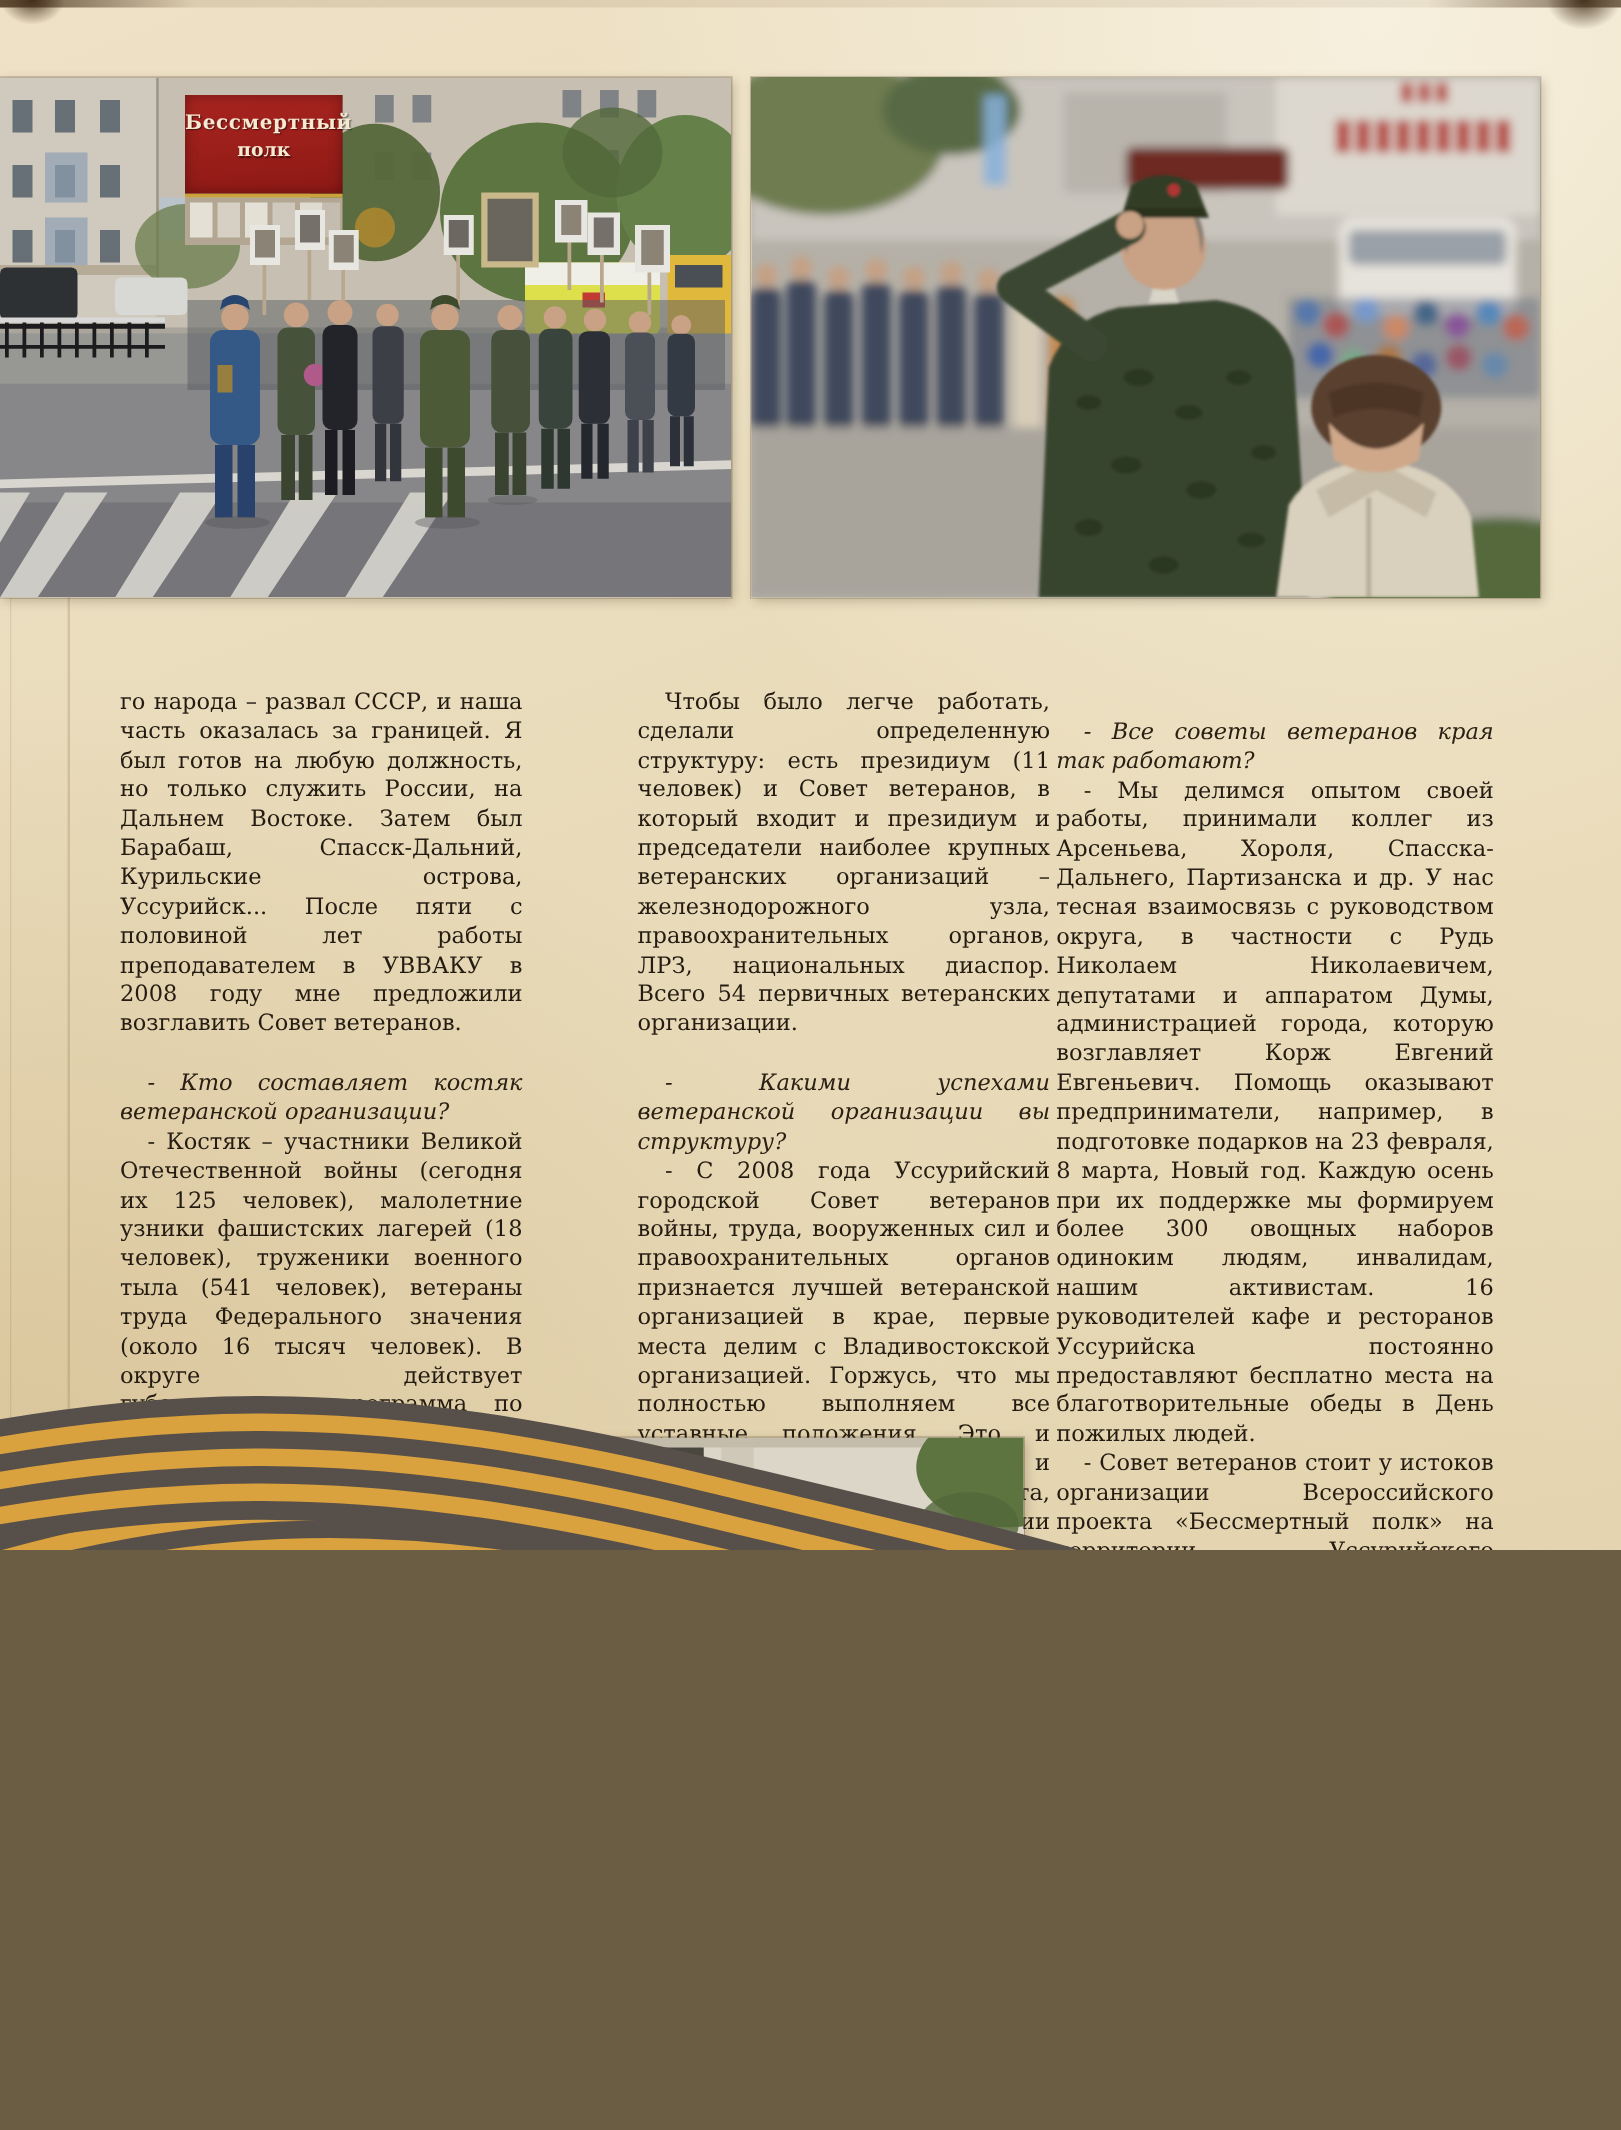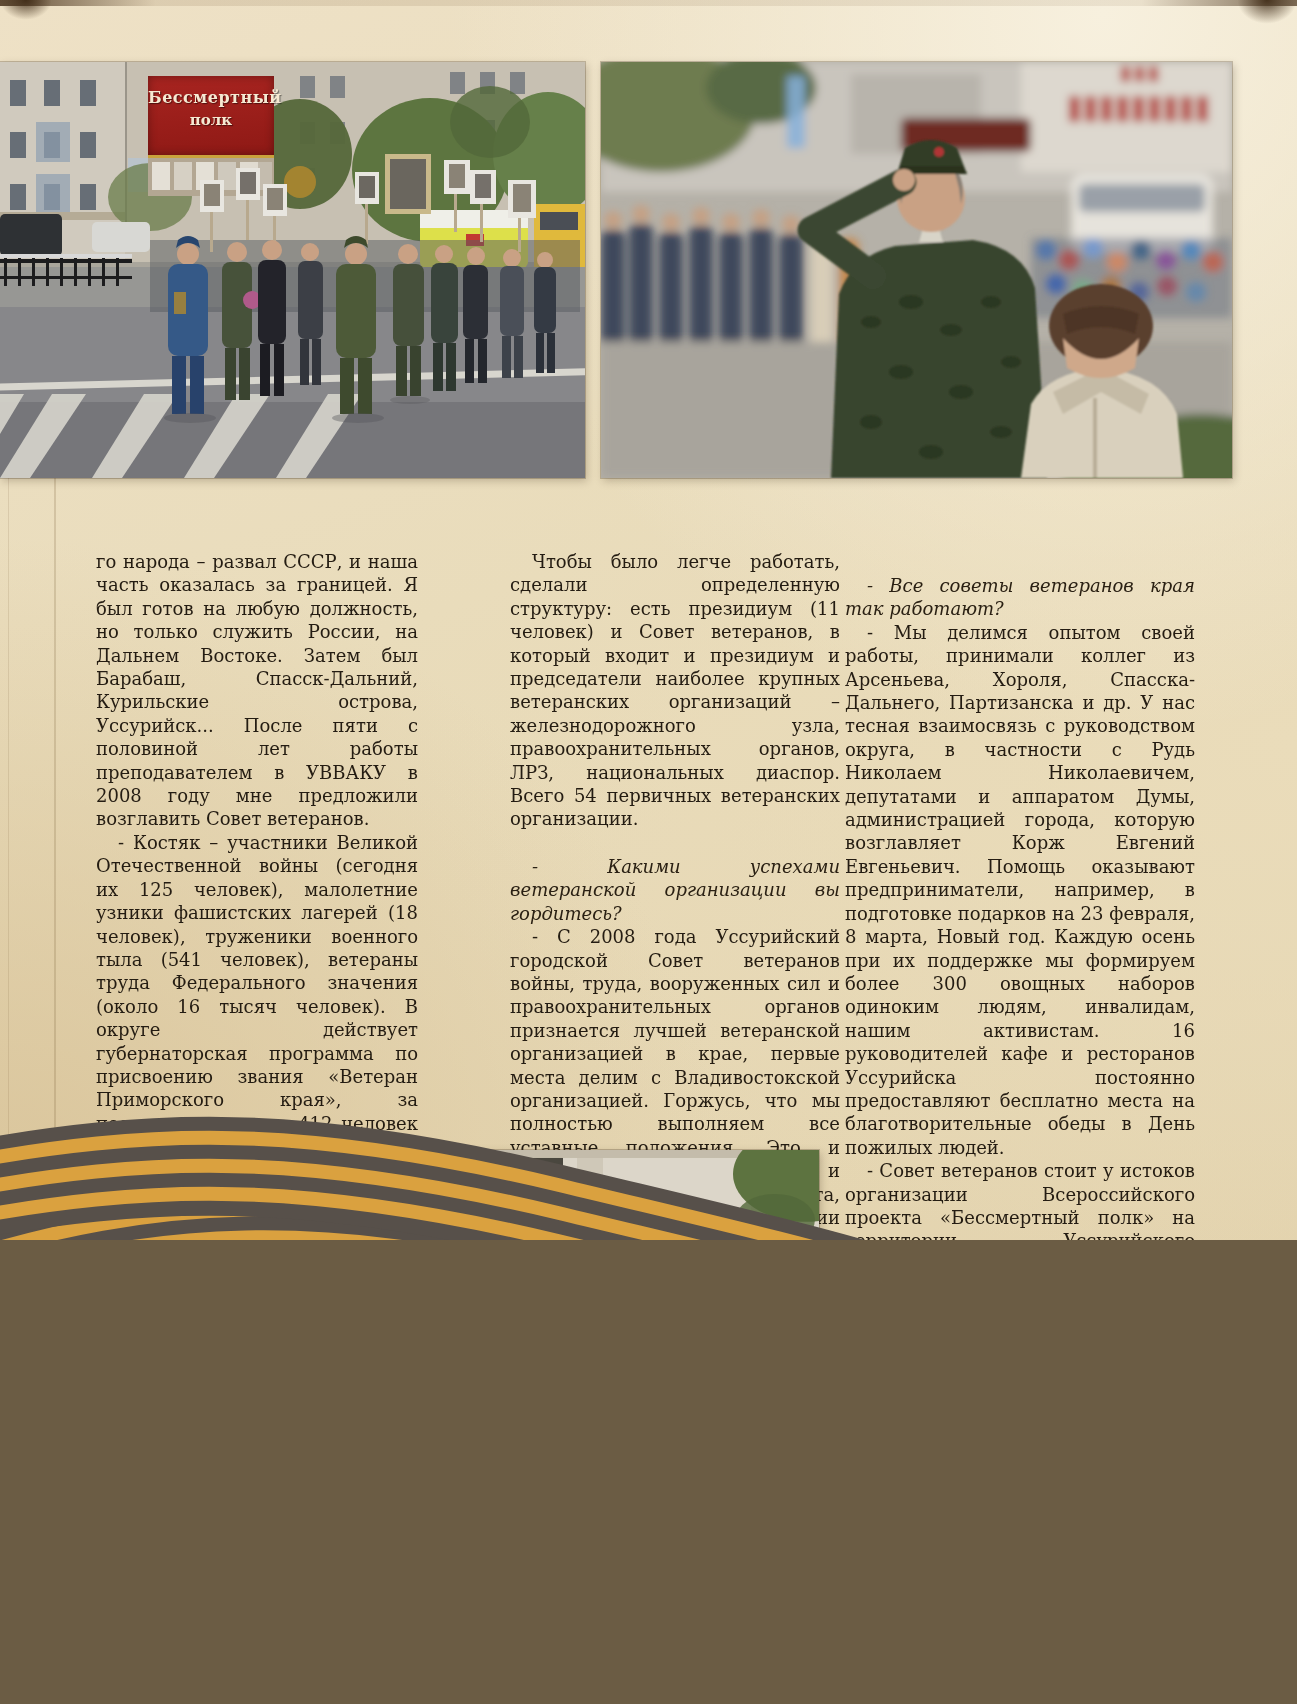--- a/index.html
+++ b/index.html
@@ -383,26 +383,27 @@
         <ellipse cx="500" cy="264" rx="52" ry="42" fill="#5a3f2e"></ellipse>
         <path d="M462 276 Q500 318 538 276 L534 306 Q500 326 466 306 Z" fill="#cfa88a"></path>
         <path d="M462 252 Q500 236 538 252 L534 272 Q500 258 466 272 Z" fill="#4e3627"></path>
         <rect x="492" y="336" width="4" height="80" fill="#b8ad97"></rect>
       </g>
     </svg>
   </div>
 
   <div class="col col1">
     <p class="para noindent">го народа – развал СССР, и наша часть оказалась за границей. Я был готов на любую должность, но только служить России, на Дальнем Востоке. Затем был Барабаш, Спасск-Дальний, Курильские острова, Уссурийск... После пяти с половиной лет работы преподавателем в УВВАКУ в 2008 году мне предложили возглавить Совет ветеранов.</p>
+    <p class="question">- Кто составляет костяк ветеранской организации?</p>
     <p class="para">- Костяк – участники Великой Отечественной войны (сегодня их 125 человек), малолетние узники фашистских лагерей (18 человек), труженики военного тыла (541 человек), ветераны труда Федерального значения (около 16 тысяч человек). В округе действует губернаторская программа по присвоению звания «Ветеран Приморского края», за последние три года 412 человек получили это звание. В округе более 31 тысячи ветеранов.</p>
   </div>
 
   <div class="col col2">
     <p class="para">Чтобы было легче работать, сделали определенную структуру: есть президиум (11 человек) и Совет ветеранов, в который входит и президиум и председатели наиболее крупных ветеранских организаций – железнодорожного узла, правоохранительных органов, ЛРЗ, национальных диаспор. Всего 54 первичных ветеранских организации.</p>
-    <p class="question">- Какими успехами ветеранской организации вы гордитесь?</p>
+    <p class="question">- Какими успехами ветеранской организации вы структуру?</p>
     <p class="para">- С 2008 года Уссурийский городской Совет ветеранов войны, труда, вооруженных сил и правоохранительных органов признается лучшей ветеранской организацией в крае, первые места делим с Владивостокской организацией. Горжусь, что мы полностью выполняем все уставные положения. Это и социальное направление, и патриотическая работа, поддержание в состоянии памятных мест и захоронений, как в Ус-</p>
   </div>
 
   <div class="col col3">
     <p class="question">- Все советы ветеранов края так работают?</p>
     <p class="para">- Мы делимся опытом своей работы, принимали коллег из Арсеньева, Хороля, Спасска-Дальнего, Партизанска и др. У нас тесная взаимосвязь с руководством округа, в частности с Рудь Николаем Николаевичем, депутатами и аппаратом Думы, администрацией города, которую возглавляет Корж Евгений Евгеньевич. Помощь оказывают предприниматели, например, в подготовке подарков на 23 февраля, 8 марта, Новый год. Каждую осень при их поддержке мы формируем более 300 овощных наборов одиноким людям, инвалидам, нашим активистам. 16 руководителей кафе и ресторанов Уссурийска постоянно предоставляют бесплатно места на благотворительные обеды в День пожилых людей.</p>
     <p class="para">- Совет ветеранов стоит у истоков организации Всероссийского проекта «Бессмертный полк» на территории Уссурийского городского округа. С большим удовольствием вижу, что из года в год все больше людей участвуют в проекте, и я считаю, настанет время, когда идея «Бессмертного полка» станет нашей национальной идеей. Это будет стержнем – память о тех, кто отдал свою жизнь во время войны.</p>
     <p class="byline">Беседовала Анна Маринец</p>
   </div>
 

